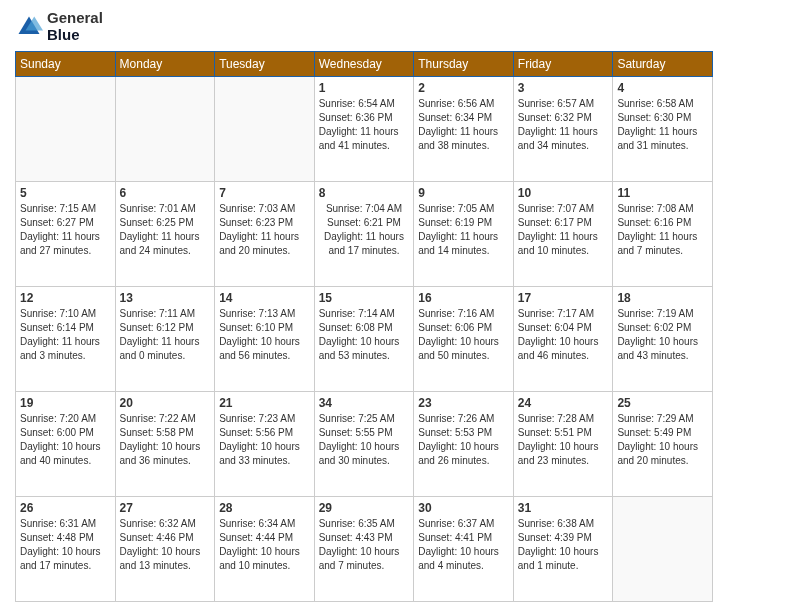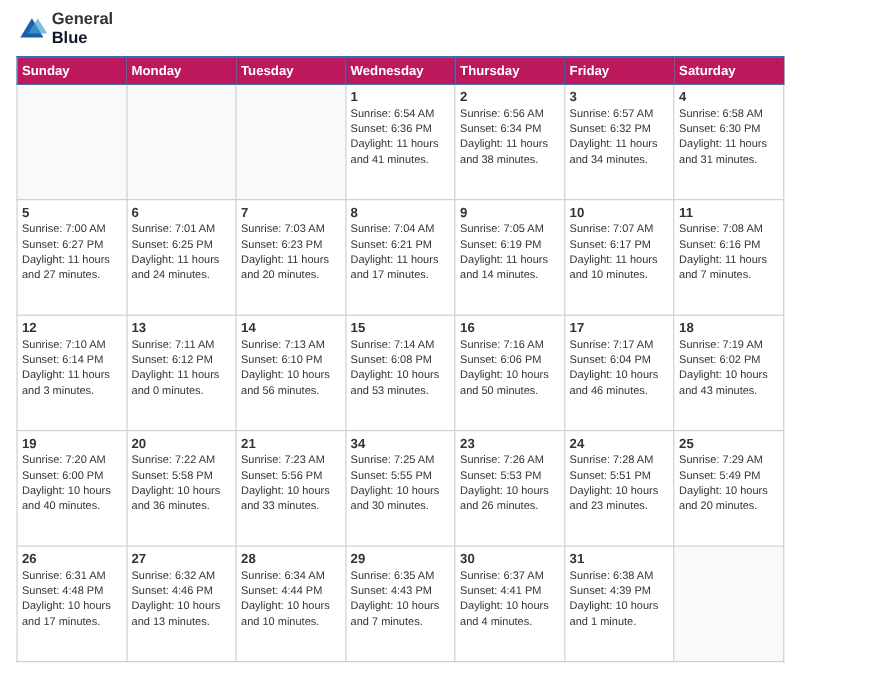--- a/index.html
+++ b/index.html
@@ -61,24 +61,24 @@
       color: #555;
     }
     .calendar {
       flex: 1;
       border: 1px solid #ccc;
       border-collapse: collapse;
       width: 100%;
       table-layout: fixed;
     }
     .calendar th {
-      background: #be185d;
+      background: #a16207;
       color: #fff;
       font-size: 12px;
-      font-weight: bold;
+      font-weight: normal;
       padding: 5px 4px;
       text-align: left;
       border: 1px solid #1a5fa8;
     }
     .calendar td {
       border: 1px solid #ccc;
       vertical-align: top;
       padding: 4px 4px;
       width: calc(100% / 7);
       background: #fff;
@@ -162,42 +162,42 @@
             <span class="day-number">4</span>
             <div class="day-info" style="white-space: pre-line;">Sunrise: 6:58 AM
 Sunset: 6:30 PM
 Daylight: 11 hours
 and 31 minutes.</div>
           </td>
         </tr>
         <tr>
           <td>
             <span class="day-number">5</span>
-            <div class="day-info" style="white-space: pre-line;">Sunrise: 7:00 AM
+            <div class="day-info" style="white-space: pre-line;">Sunrise: 7:15 AM
 Sunset: 6:27 PM
 Daylight: 11 hours
 and 27 minutes.</div>
           </td>
           <td>
             <span class="day-number">6</span>
             <div class="day-info" style="white-space: pre-line;">Sunrise: 7:01 AM
 Sunset: 6:25 PM
 Daylight: 11 hours
 and 24 minutes.</div>
           </td>
           <td>
             <span class="day-number">7</span>
             <div class="day-info" style="white-space: pre-line;">Sunrise: 7:03 AM
 Sunset: 6:23 PM
 Daylight: 11 hours
 and 20 minutes.</div>
           </td>
           <td>
             <span class="day-number">8</span>
-            <div class="day-info" style="white-space: pre-line;">Sunrise: 7:04 AM
+            <div class="day-info" style="white-space: pre-line; text-align: center;">Sunrise: 7:04 AM
 Sunset: 6:21 PM
 Daylight: 11 hours
 and 17 minutes.</div>
           </td>
           <td>
             <span class="day-number">9</span>
             <div class="day-info" style="white-space: pre-line;">Sunrise: 7:05 AM
 Sunset: 6:19 PM
 Daylight: 11 hours
 and 14 minutes.</div>

